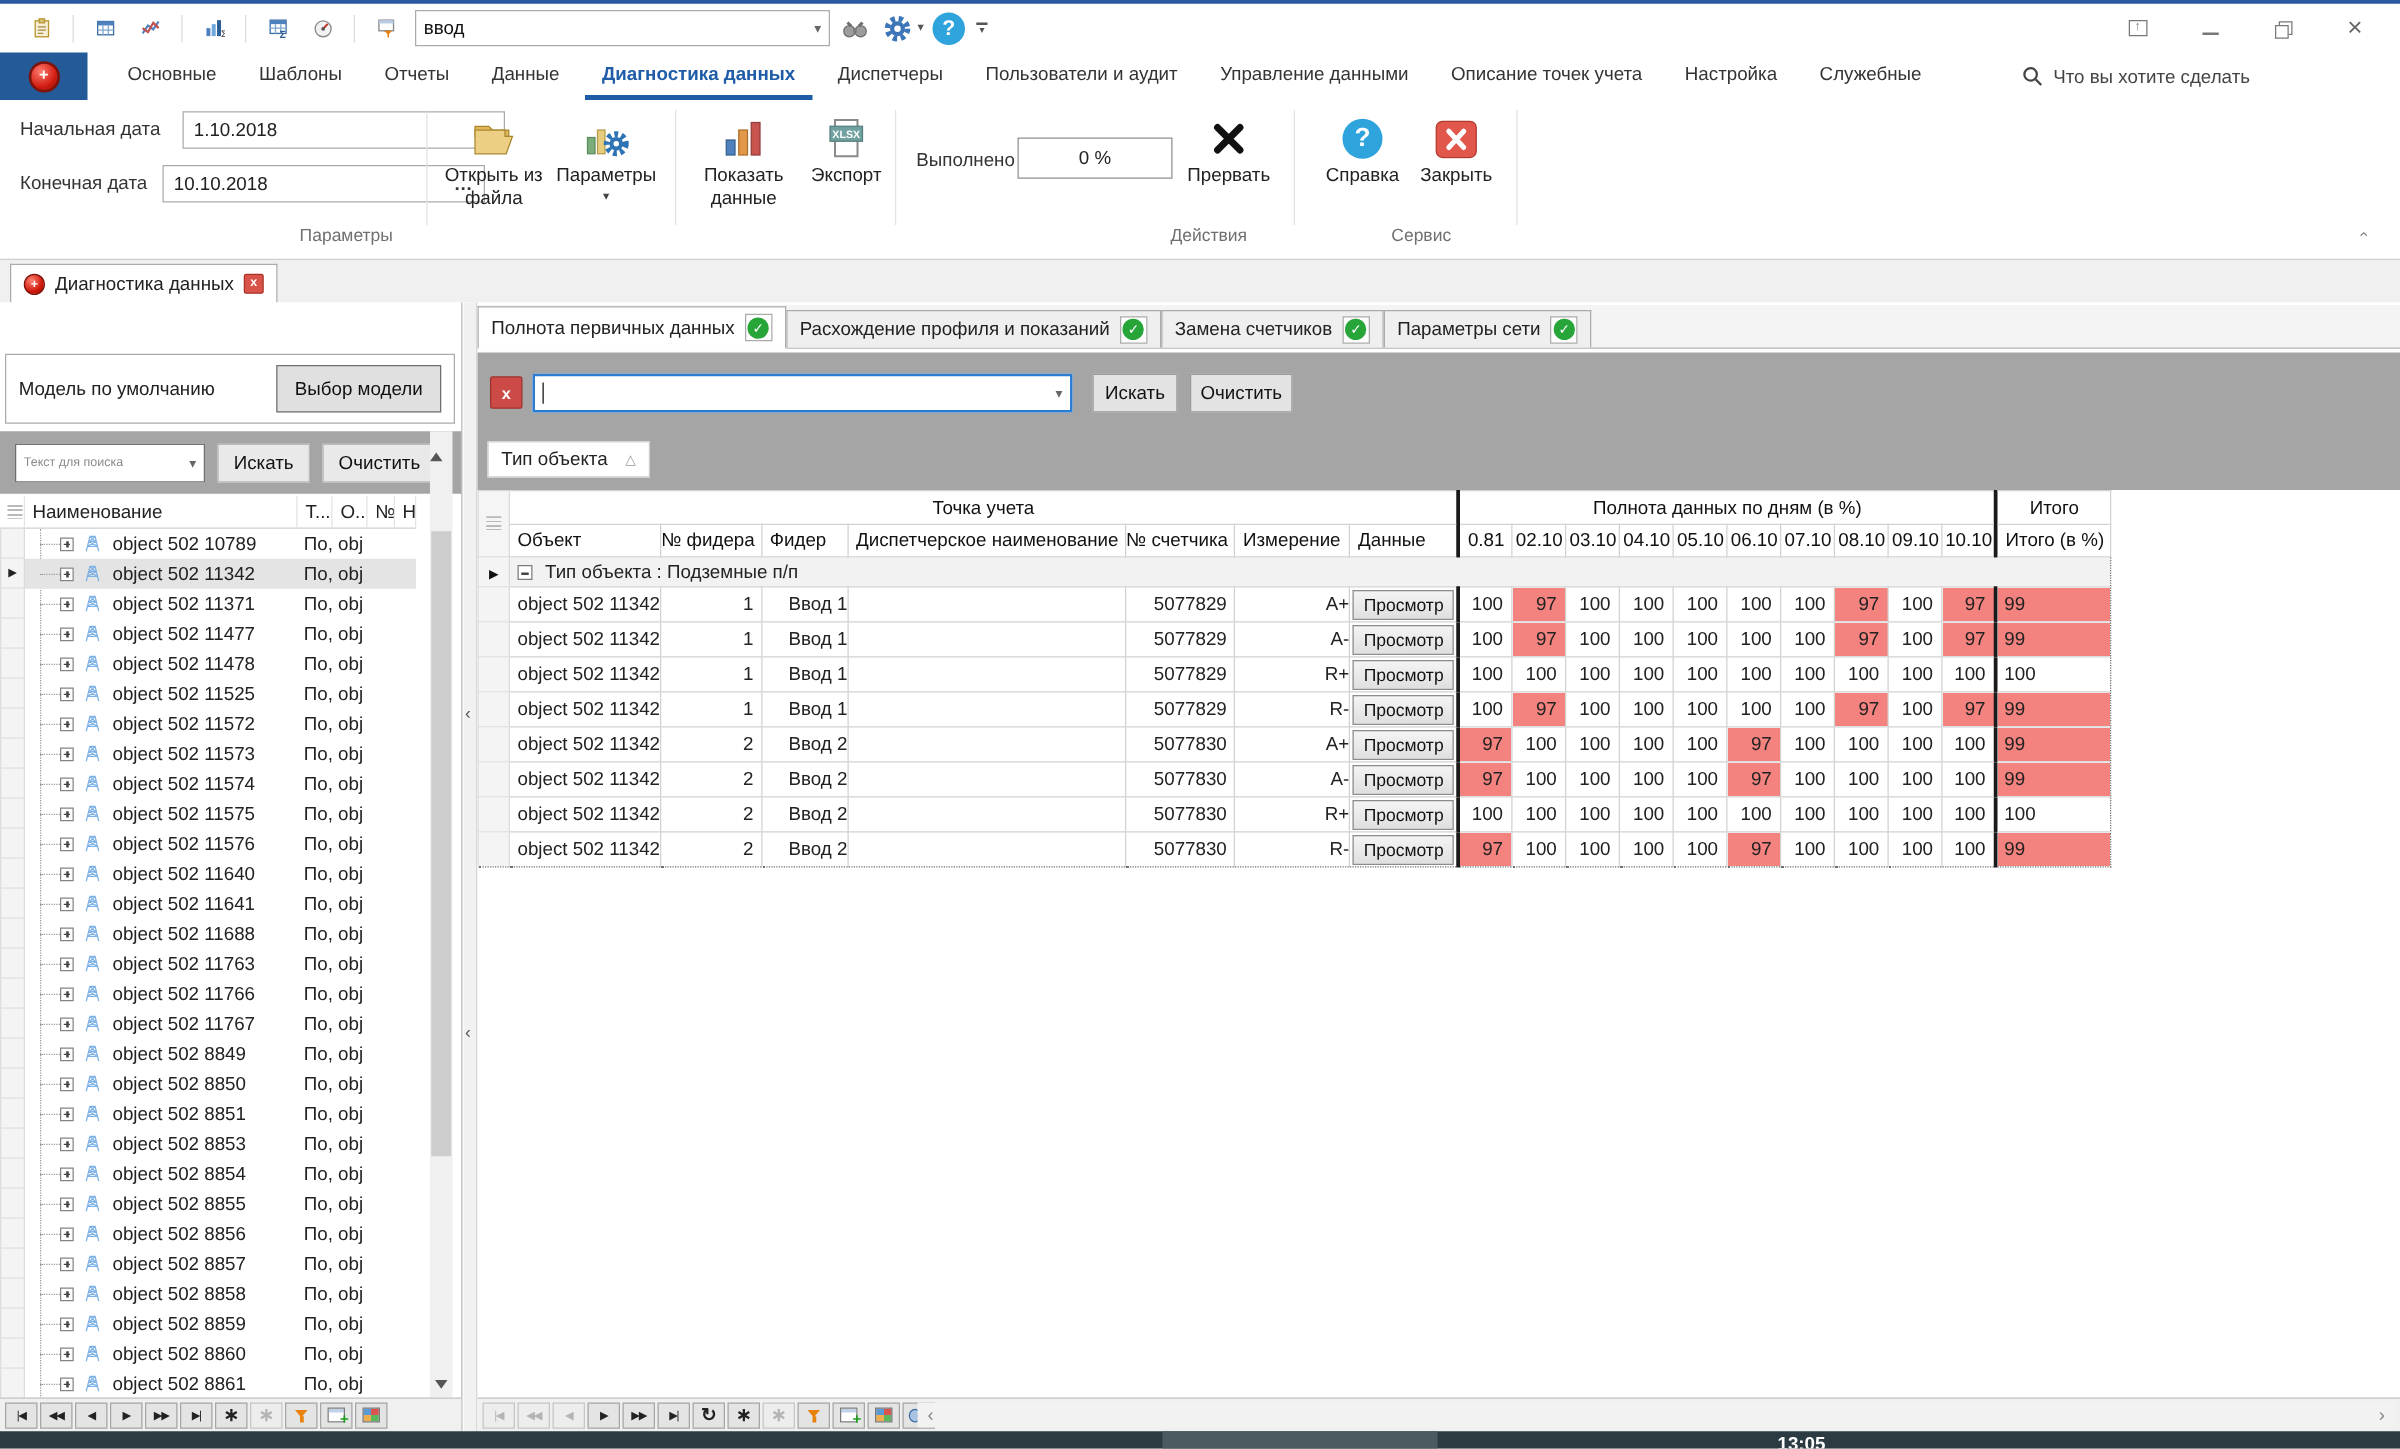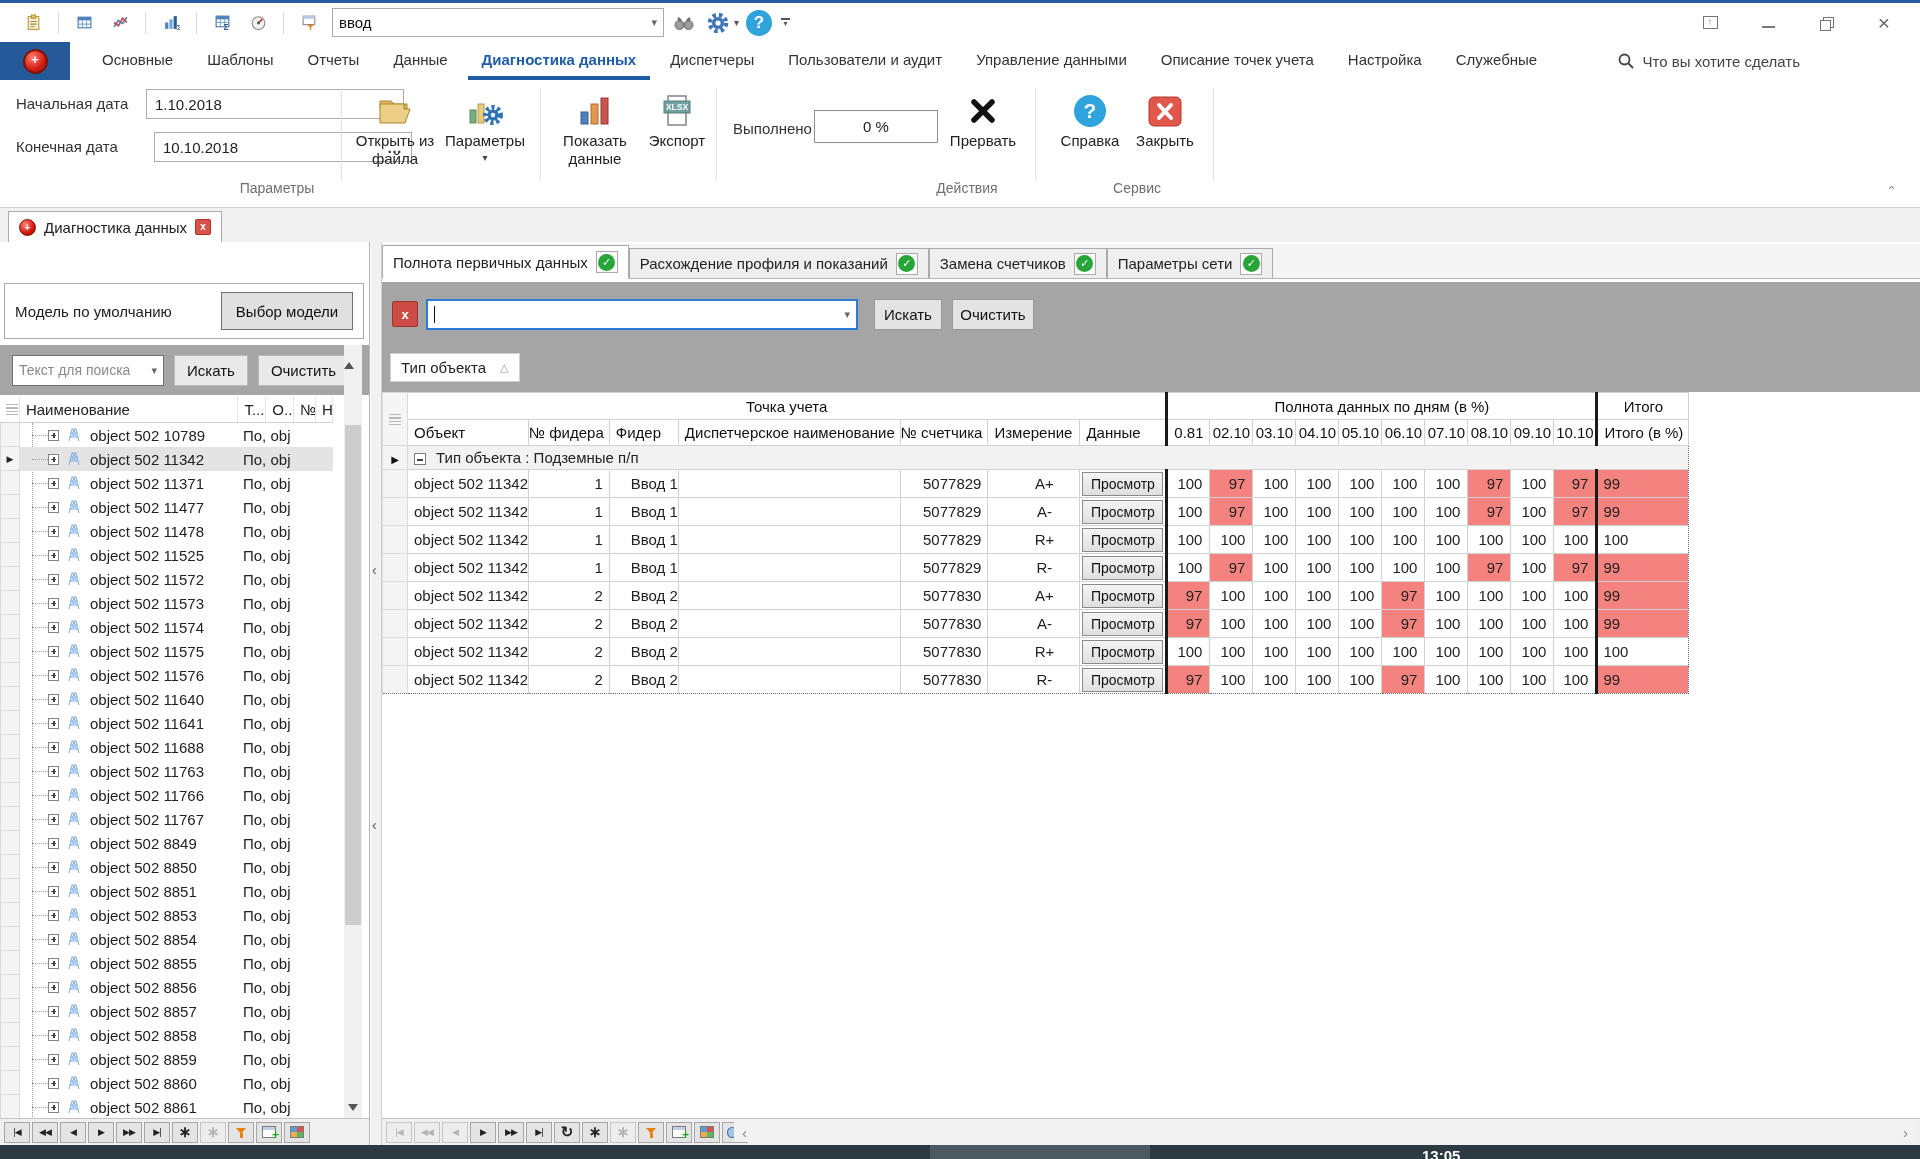--- a/index.html
+++ b/index.html
@@ -64,21 +64,21 @@
   .rightpanel{position:absolute;left:382px;top:0;bottom:0;right:0;background:#fff;}
   
   .lp-tabs{position:absolute;left:0;top:2px;height:35px;right:0;display:flex;align-items:flex-end;padding-left:3px;border-bottom:1px solid #ABABAB;}
   .ltab{border:1px solid #ABABAB;border-bottom:none;background:#F2F2F2;padding:0 12px;height:29px;display:flex;align-items:center;color:#222;}
   .ltab.active{background:#fff;height:33px;position:relative;z-index:2;margin-bottom:-1px;border-bottom:1px solid #fff;}
   .lp-model{position:absolute;left:4px;right:5px;top:41px;height:56px;border:1px solid #ABABAB;background:#fff;display:flex;align-items:center;padding:0 10px;}
   .btn{background:#E3E3E3;border:1px solid #9A9A9A;display:flex;align-items:center;justify-content:center;color:#111;}
   .modelbtn{margin-left:auto;width:132px;height:38px;background:#E0E0E0;border:1px solid #707070;}
   .lp-gray{position:absolute;left:0;right:0;top:103px;height:50px;background:#A5A5A5;display:flex;align-items:center;padding-left:12px;gap:10px;}
   .lp-combo{width:152px;height:31px;background:#fff;border:1px solid #707070;display:flex;align-items:center;padding:0 6px;}
-  .lp-combo .ph{flex:1;color:#8A8A8A;font-size:14px;white-space:nowrap;overflow:hidden;}
+  .lp-combo .ph{flex:1;color:#8A8A8A;font-size:10px;white-space:nowrap;overflow:hidden;}
   .smbtn{height:31px;padding:0 12px;background:#E9E9E9;border:1px solid #B9B9B9;}
   .lp-thead{position:absolute;left:0;right:36px;top:155px;height:26px;border-bottom:1px solid #CFCFCF;display:flex;align-items:flex-end;background:#fff;}
   .lp-thead .hc{border-right:1px solid #E3E3E3;height:100%;display:flex;align-items:center;padding-left:6px;color:#222;white-space:nowrap;overflow:hidden;}
   .mini-grid{width:12px;height:11px;background:repeating-linear-gradient(#B9B9B9 0 1.5px,transparent 1.5px 3.5px);display:inline-block;}
   .lp-tree{position:absolute;left:0;right:36px;top:181px;bottom:27px;overflow:hidden;}
   #treeRows{position:relative;}
   #treeRows::before{content:"";position:absolute;left:32px;top:0;bottom:0;border-left:1px dotted #9D9D9D;}
   .trow{position:relative;height:24px;display:flex;align-items:center;}
   .trow.sel{background:#E4E4E4;}
   .trow .gut{position:absolute;left:0;top:0;width:20px;height:24px;background:#F4F4F4;border:1px solid #DCDCDC;border-top:none;display:flex;align-items:center;justify-content:center;}
@@ -134,21 +134,21 @@
   .dtable td.gut{background:#F4F4F4;border-color:#DCDCDC;text-align:center;}
   .blk{border-left:3px solid #1A1A1A!important;}
   .dot-l{border-left:1px dotted #707070!important;}
   .dot-r{border-right:1px dotted #707070!important;}
   .grow td{border-top:1px dotted #707070;height:24px;}
   .gcell{background:#F2F2F2;padding-left:6px;}
   .minusbox{display:inline-block;width:12px;height:12px;border:1px solid #7A7A7A;background:#fff;position:relative;vertical-align:-2px;margin-right:10px;}
   .minusbox::before{content:"";position:absolute;left:2px;top:5px;width:6px;height:1.5px;background:#444;}
   .curmark{color:#111;font-size:10px;}
   .c-obj{padding-left:6px;}
-  .l{text-align:center;padding-left:21px;}
+  .l{text-align:right;padding-left:21px;}
   .r{text-align:right;padding-right:6px;}
   .c-data{padding:1px 2px;}
   .viewbtn{width:100%;height:24px;background:linear-gradient(#F4F4F4,#DFDFDF);border:1px solid #8C8C8C;font-family:inherit;font-size:14px;color:#111;}
   .val{text-align:right;padding-right:7px;}
   .tot{text-align:left;padding-left:5px;}
   .red{background:#F4827E;}
   .dtable tbody tr:last-child td{border-bottom:1px dotted #707070;}
   .hscroll{position:absolute;left:352px;right:4px;top:3px;height:20px;background:#F2F2F2;display:flex;align-items:center;justify-content:space-between;padding:0 8px;color:#888;}
   
   .taskbar{position:relative;height:14px;background:#2B3B41;overflow:hidden;}
@@ -285,21 +285,21 @@
   </div>
 </div>
 
 <div class="ribbon">
   <span class="rb-label" style="left:16px;top:15px;">Начальная дата</span>
   <div class="rb-input" style="left:146px;top:9px;">
     <span class="v">1.10.2018</span>
     <span class="dots">…</span>
   </div>
   <span class="rb-label" style="left:16px;top:58px;">Конечная дата</span>
-  <div class="rb-input" style="left:154px;top:52px;">
+  <div class="rb-input" style="left:130px;top:52px;">
     <span class="v">10.10.2018</span>
     <span class="dots">…</span>
   </div>
 
   <span class="gsep" style="left:341px;"></span>
 
   <div class="bigbtn" style="left:350px;width:90px;">
     <span class="bicon">
         <svg width="36" height="32" viewBox="0 0 36 32">
           <path d="M3 6h11l3 3h13v5H3z" fill="#E0B75C" stroke="#A8872C"></path>

